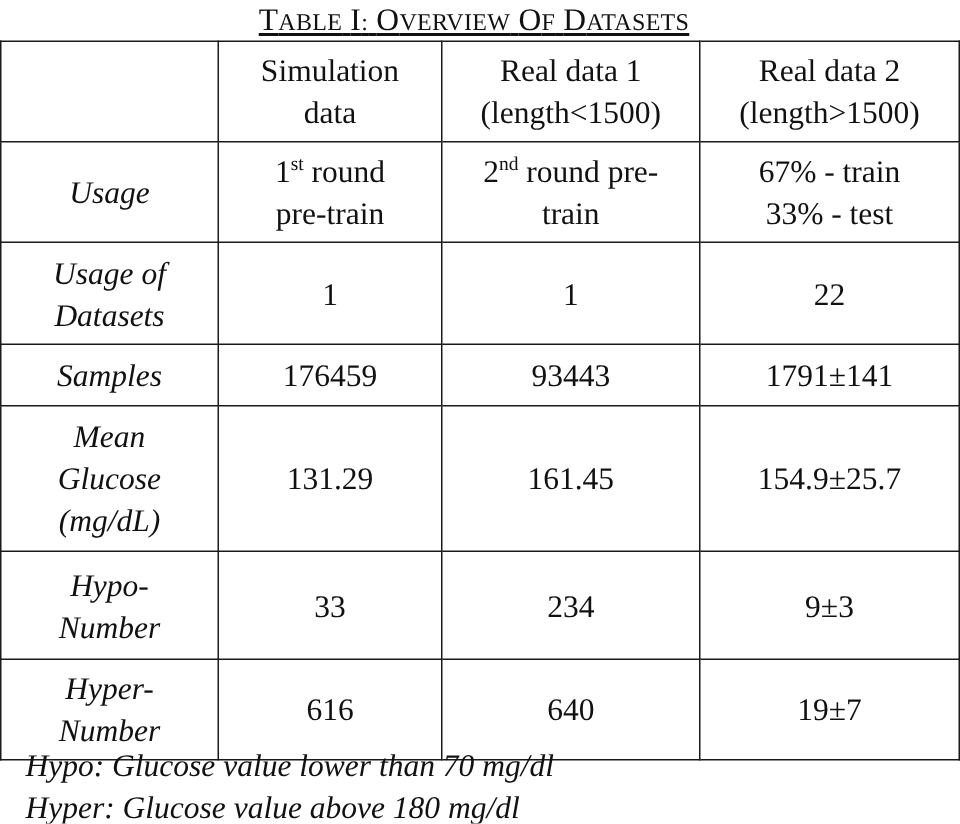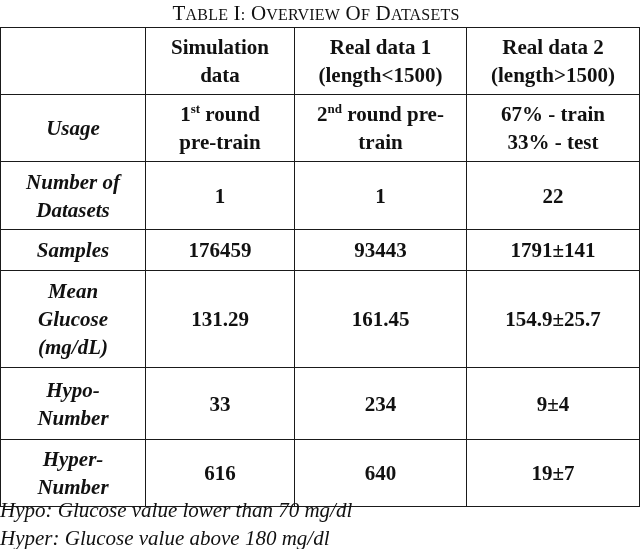--- a/index.html
+++ b/index.html
@@ -3,41 +3,41 @@
 <meta charset="utf-8">
 <style>
   html, body { margin: 0; padding: 0; background: #ffffff; }
   body {
     width: 640px; height: 549px; overflow: hidden; position: relative;
     font-family: "Liberation Serif", "DejaVu Serif", serif;
     color: #111111;
   }
   .caption {
     position: absolute; top: 0; left: 0; width: 632px; height: 27px;
-    text-align: center; font-size: 21px; line-height: 27px; letter-spacing: 0.2px;
+    text-align: center; font-size: 21px; line-height: 27px; letter-spacing: 0.2px; text-decoration: underline;
   }
   .caption .big { font-size: 21px; }
   .caption .sc { font-size: 16px; }
   table.data {
     position: absolute; top: 27px; left: 0;
     border-collapse: collapse; table-layout: fixed;
     width: 639px;
   }
   table.data td {
     border: 1.5px solid #1a1a1a;
     text-align: center; vertical-align: middle;
-    font-size: 21px; line-height: 28px; padding: 0 4px; font-weight: bold;
+    font-size: 21px; line-height: 28px; padding: 0 4px;
   }
   td.rowhead { font-style: italic; }
   sup { font-size: 13px; line-height: 0; vertical-align: 8px; text-align: right; }
   .notes {
     position: absolute; left: 0; top: 496px; width: 640px;
     font-style: italic; font-size: 21px; line-height: 28px;
   }
-  .notes div { white-space: nowrap; }
+  .notes div { white-space: nowrap; padding-left: 17px; }
 </style>
 </head>
 <body>
 
 <div class="caption">
   <span><span class="big">T</span><span class="sc">ABLE</span> <span class="big">I</span><span class="sc">:</span></span>
   <span><span class="big">O</span><span class="sc">VERVIEW</span> <span class="big">O</span><span class="sc">F</span> <span class="big">D</span><span class="sc">ATASETS</span></span>
 </div>
 
 <table class="data">
@@ -77,21 +77,21 @@
       <span>train</span>
     </td>
     <td>
       <span>67% - train</span><br>
       <span>33% - test</span>
     </td>
   </tr>
 
   <tr style="height:68px">
     <td class="rowhead">
-      <span>Number of</span><br>
+      <span>Usage of</span><br>
       <span>Datasets</span>
     </td>
     <td>1</td>
     <td>1</td>
     <td>22</td>
   </tr>
 
   <tr style="height:41px">
     <td class="rowhead">
       <span>Samples</span>
@@ -112,21 +112,21 @@
     <td>154.9±25.7</td>
   </tr>
 
   <tr style="height:72px">
     <td class="rowhead">
       <span>Hypo-</span><br>
       <span>Number</span>
     </td>
     <td>33</td>
     <td>234</td>
-    <td>9±4</td>
+    <td>9±3</td>
   </tr>
 
   <tr style="height:67px">
     <td class="rowhead">
       <span>Hyper-</span><br>
       <span>Number</span>
     </td>
     <td>616</td>
     <td>640</td>
     <td>19±7</td>

